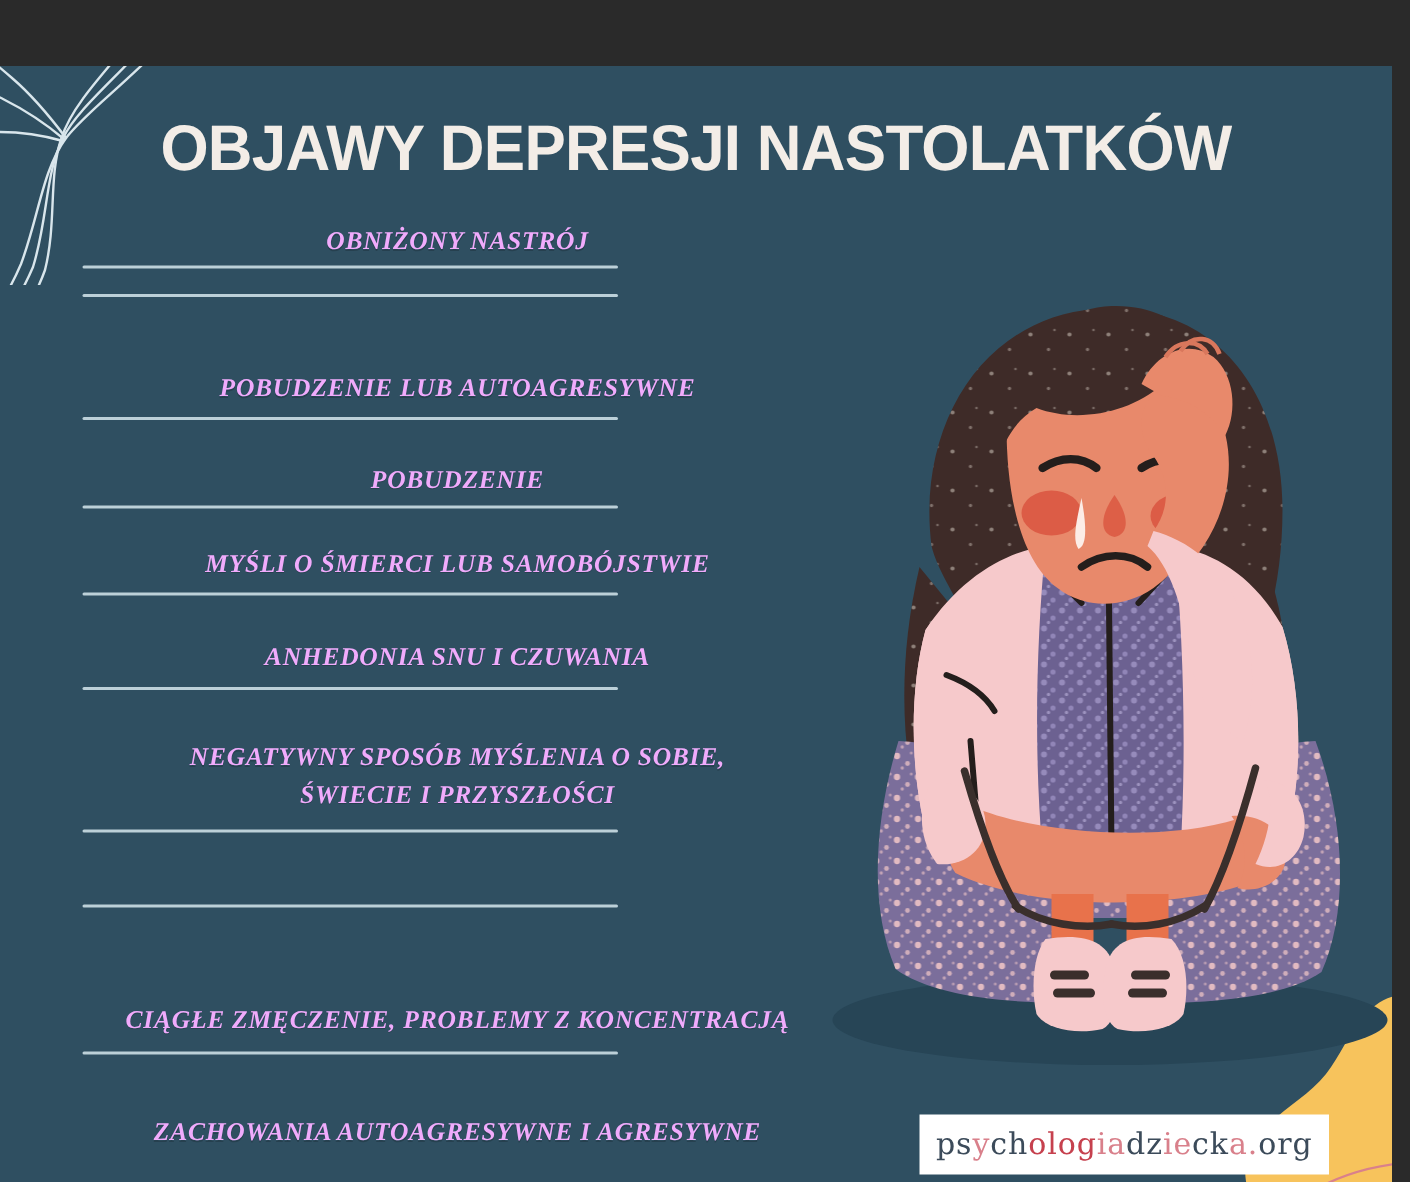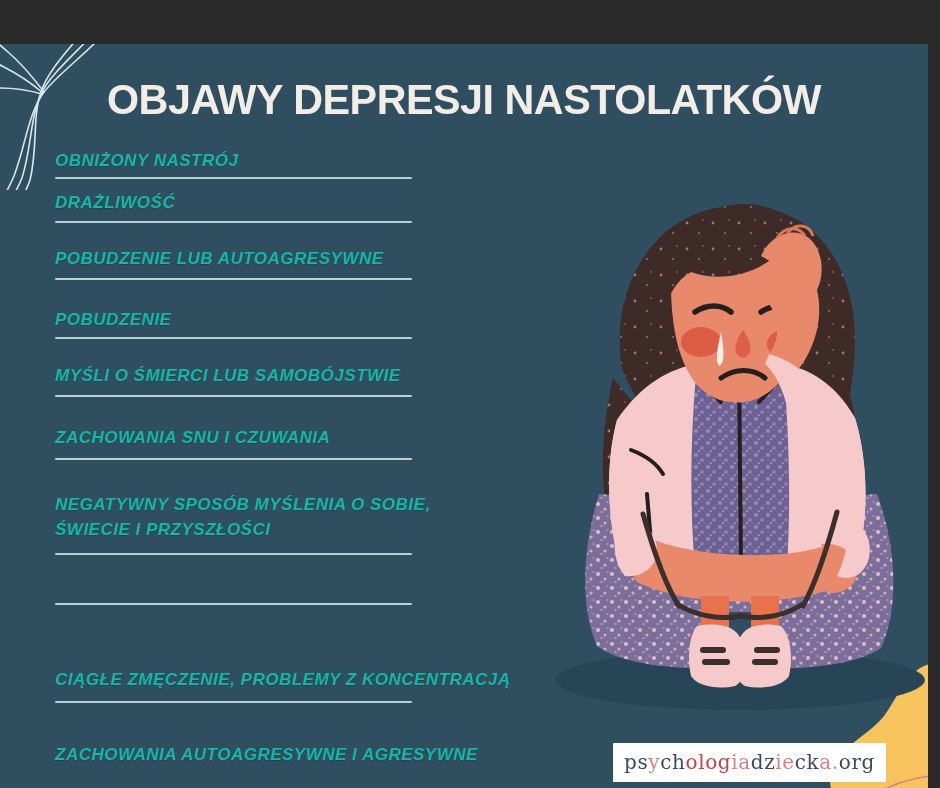--- a/index.html
+++ b/index.html
@@ -29,29 +29,30 @@
     letter-spacing:-0.5px;
     transform:scaleX(0.96);
     white-space:nowrap;
   }
 
   
   #list{position:absolute;left:55px;top:104px;width:500px;}
   .item{position:relative;}
   .item .txt{
     display:block;
-    color:#14b8a6;
-    font-family:Liberation Sans, sans-serif;
+    color:#f0abfc;
+    font-family:Liberation Serif, serif;
     font-weight:bold;
     font-style:italic;
     font-size:17px;
     letter-spacing:0.5px;
     line-height:25px;
     white-space:pre-line;
     text-shadow:0 1px 0 rgba(0,0,0,.18);
+    text-align:center;
   }
   .rule{
     height:2px;background:#BCD0D8;border-radius:1px;
     margin-top:6px;
   }
 
   
   #illo{position:absolute;left:525px;top:120px;width:415px;height:560px;}
 
   
@@ -95,37 +96,36 @@
   </svg>
 
   <div id="title">OBJAWY DEPRESJI NASTOLATKÓW</div>
 
   <div id="list">
     <div class="item" style="height:33px">
       <span class="txt">OBNIŻONY NASTRÓJ</span>
       <div class="rule" style="width:357px;margin-top:4px"></div>
     </div>
     <div class="item" style="height:42px;padding-top:9px">
-      <span class="txt">DRAŻLIWOŚĆ</span>
       <div class="rule" style="width:357px;margin-top:6px"></div>
     </div>
     <div class="item" style="height:49px;padding-top:14px">
       <span class="txt">POBUDZENIE LUB AUTOAGRESYWNE</span>
       <div class="rule" style="width:357px;margin-top:7px"></div>
     </div>
     <div class="item" style="height:45px;padding-top:12px">
       <span class="txt">POBUDZENIE</span>
       <div class="rule" style="width:357px;margin-top:5px"></div>
     </div>
     <div class="item" style="height:46px;padding-top:11px">
       <span class="txt">MYŚLI O ŚMIERCI LUB SAMOBÓJSTWIE</span>
       <div class="rule" style="width:357px;margin-top:7px"></div>
     </div>
     <div class="item" style="height:52px;padding-top:16px">
-      <span class="txt">ZACHOWANIA SNU I CZUWANIA</span>
+      <span class="txt">ANHEDONIA SNU I CZUWANIA</span>
       <div class="rule" style="width:357px;margin-top:8px"></div>
     </div>
     <div class="item" style="height:84px;padding-top:15px">
       <span class="txt">NEGATYWNY SPOSÓB MYŚLENIA O SOBIE,
 ŚWIECIE I PRZYSZŁOŚCI</span>
       <div class="rule" style="width:357px;margin-top:11px"></div>
     </div>
     <div class="item" style="height:56px;padding-top:17px">
       <div class="rule" style="width:357px;margin-top:10px"></div>
     </div>

